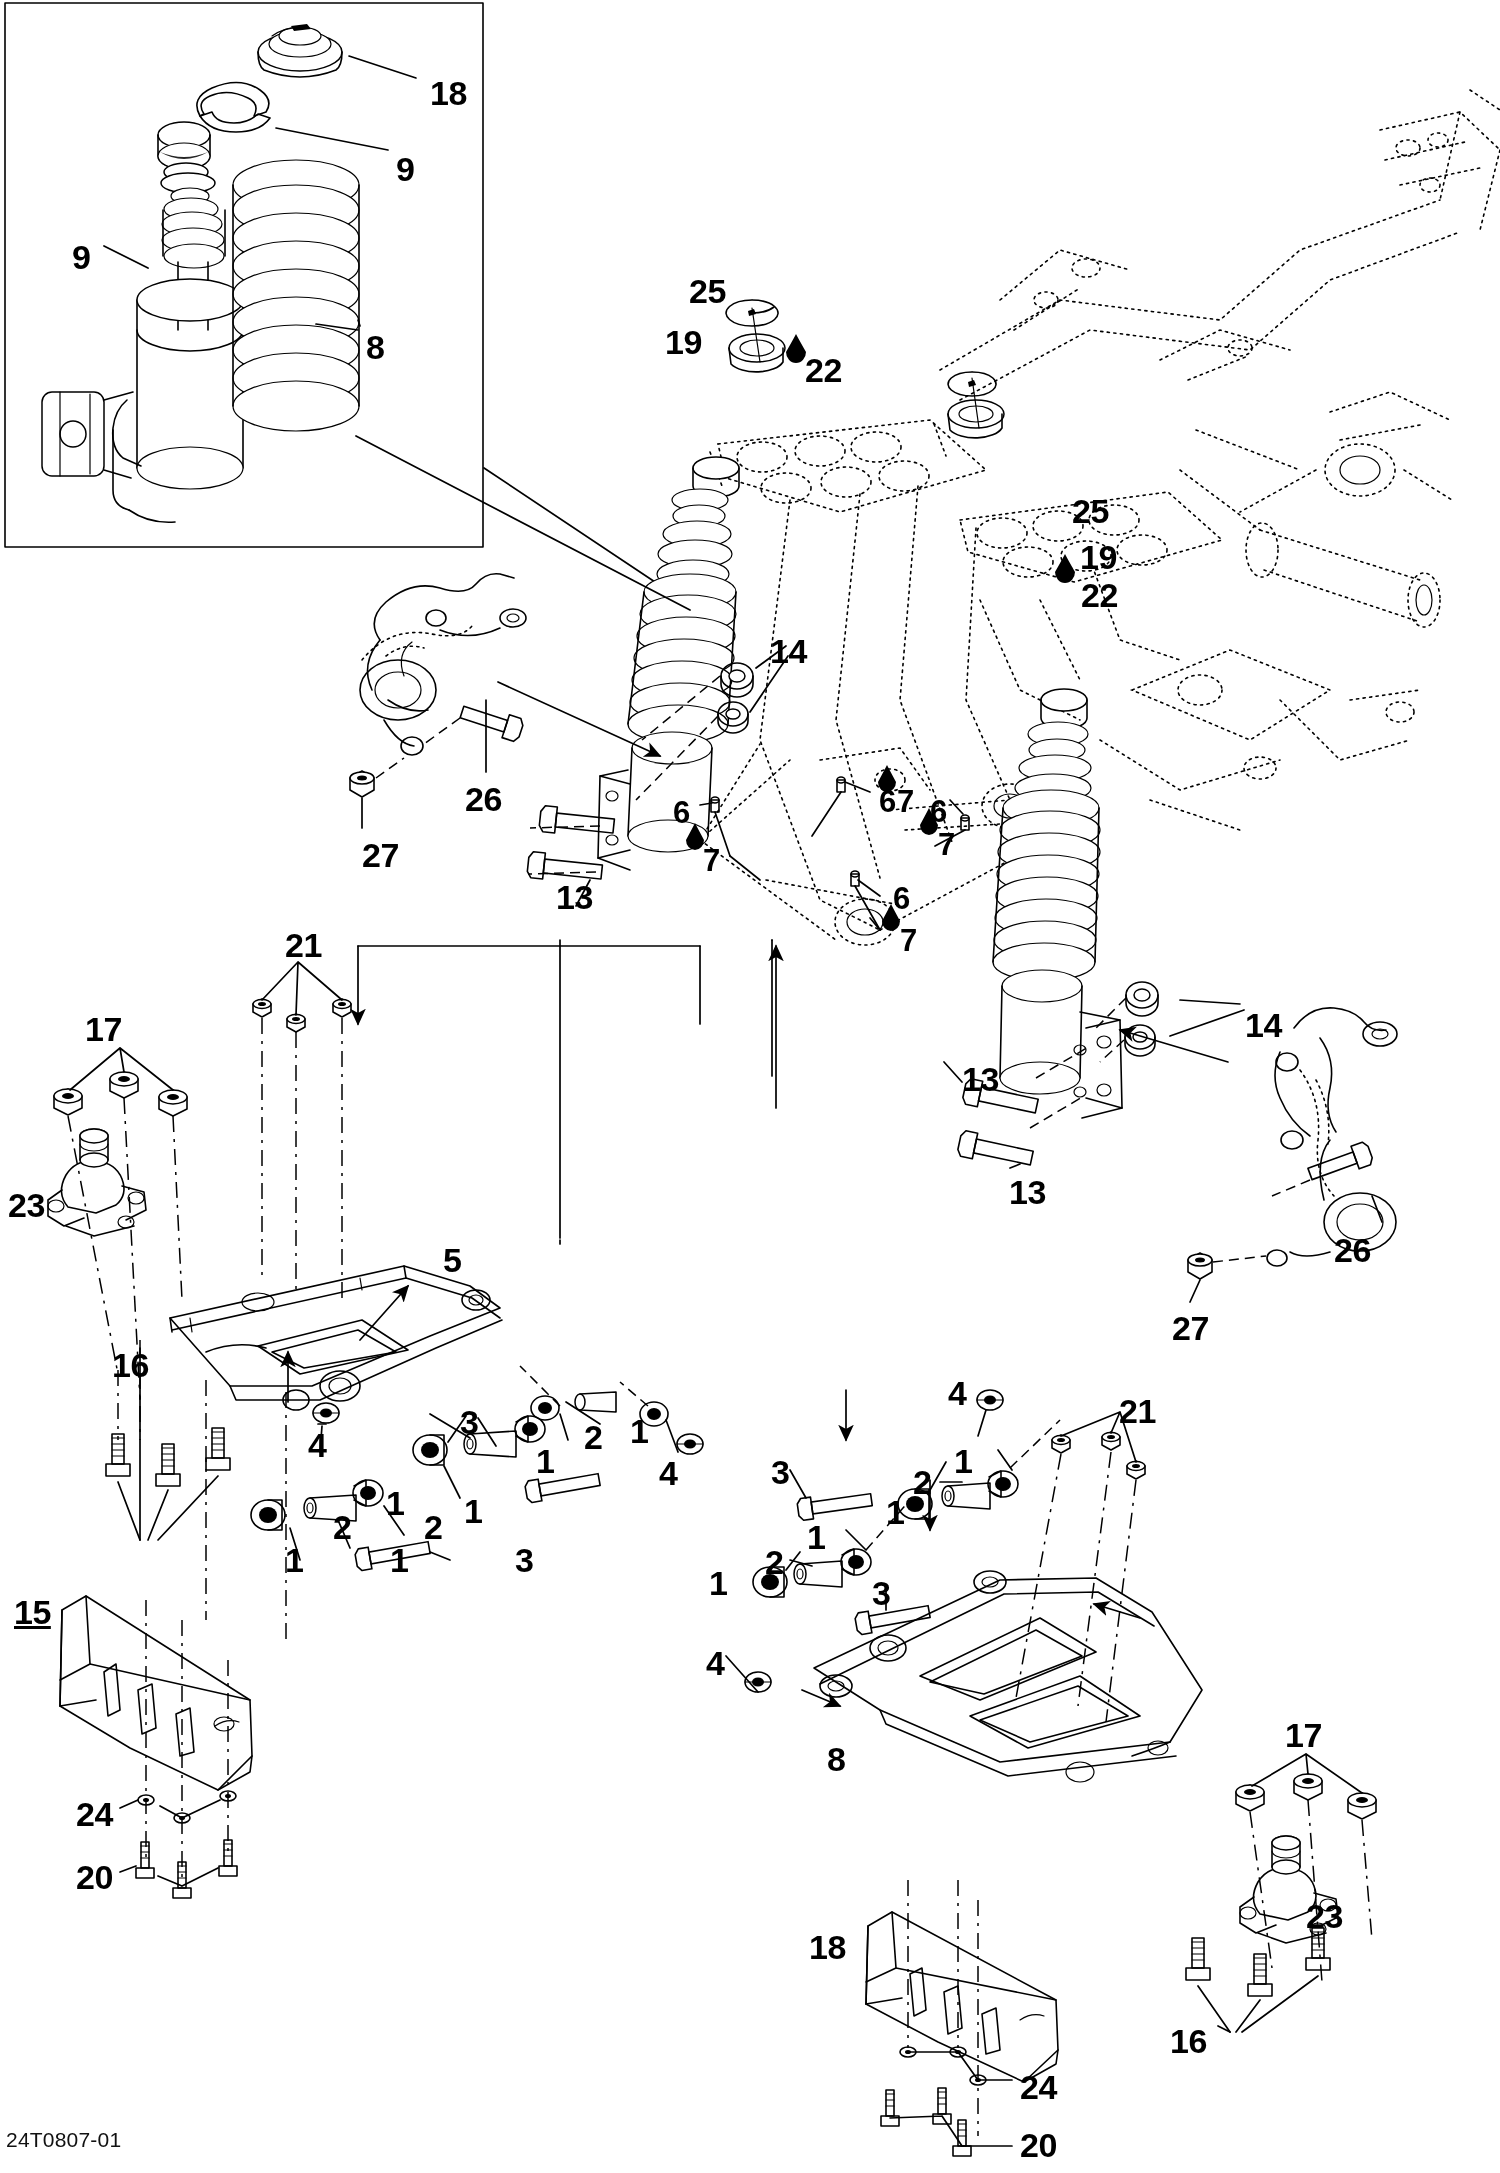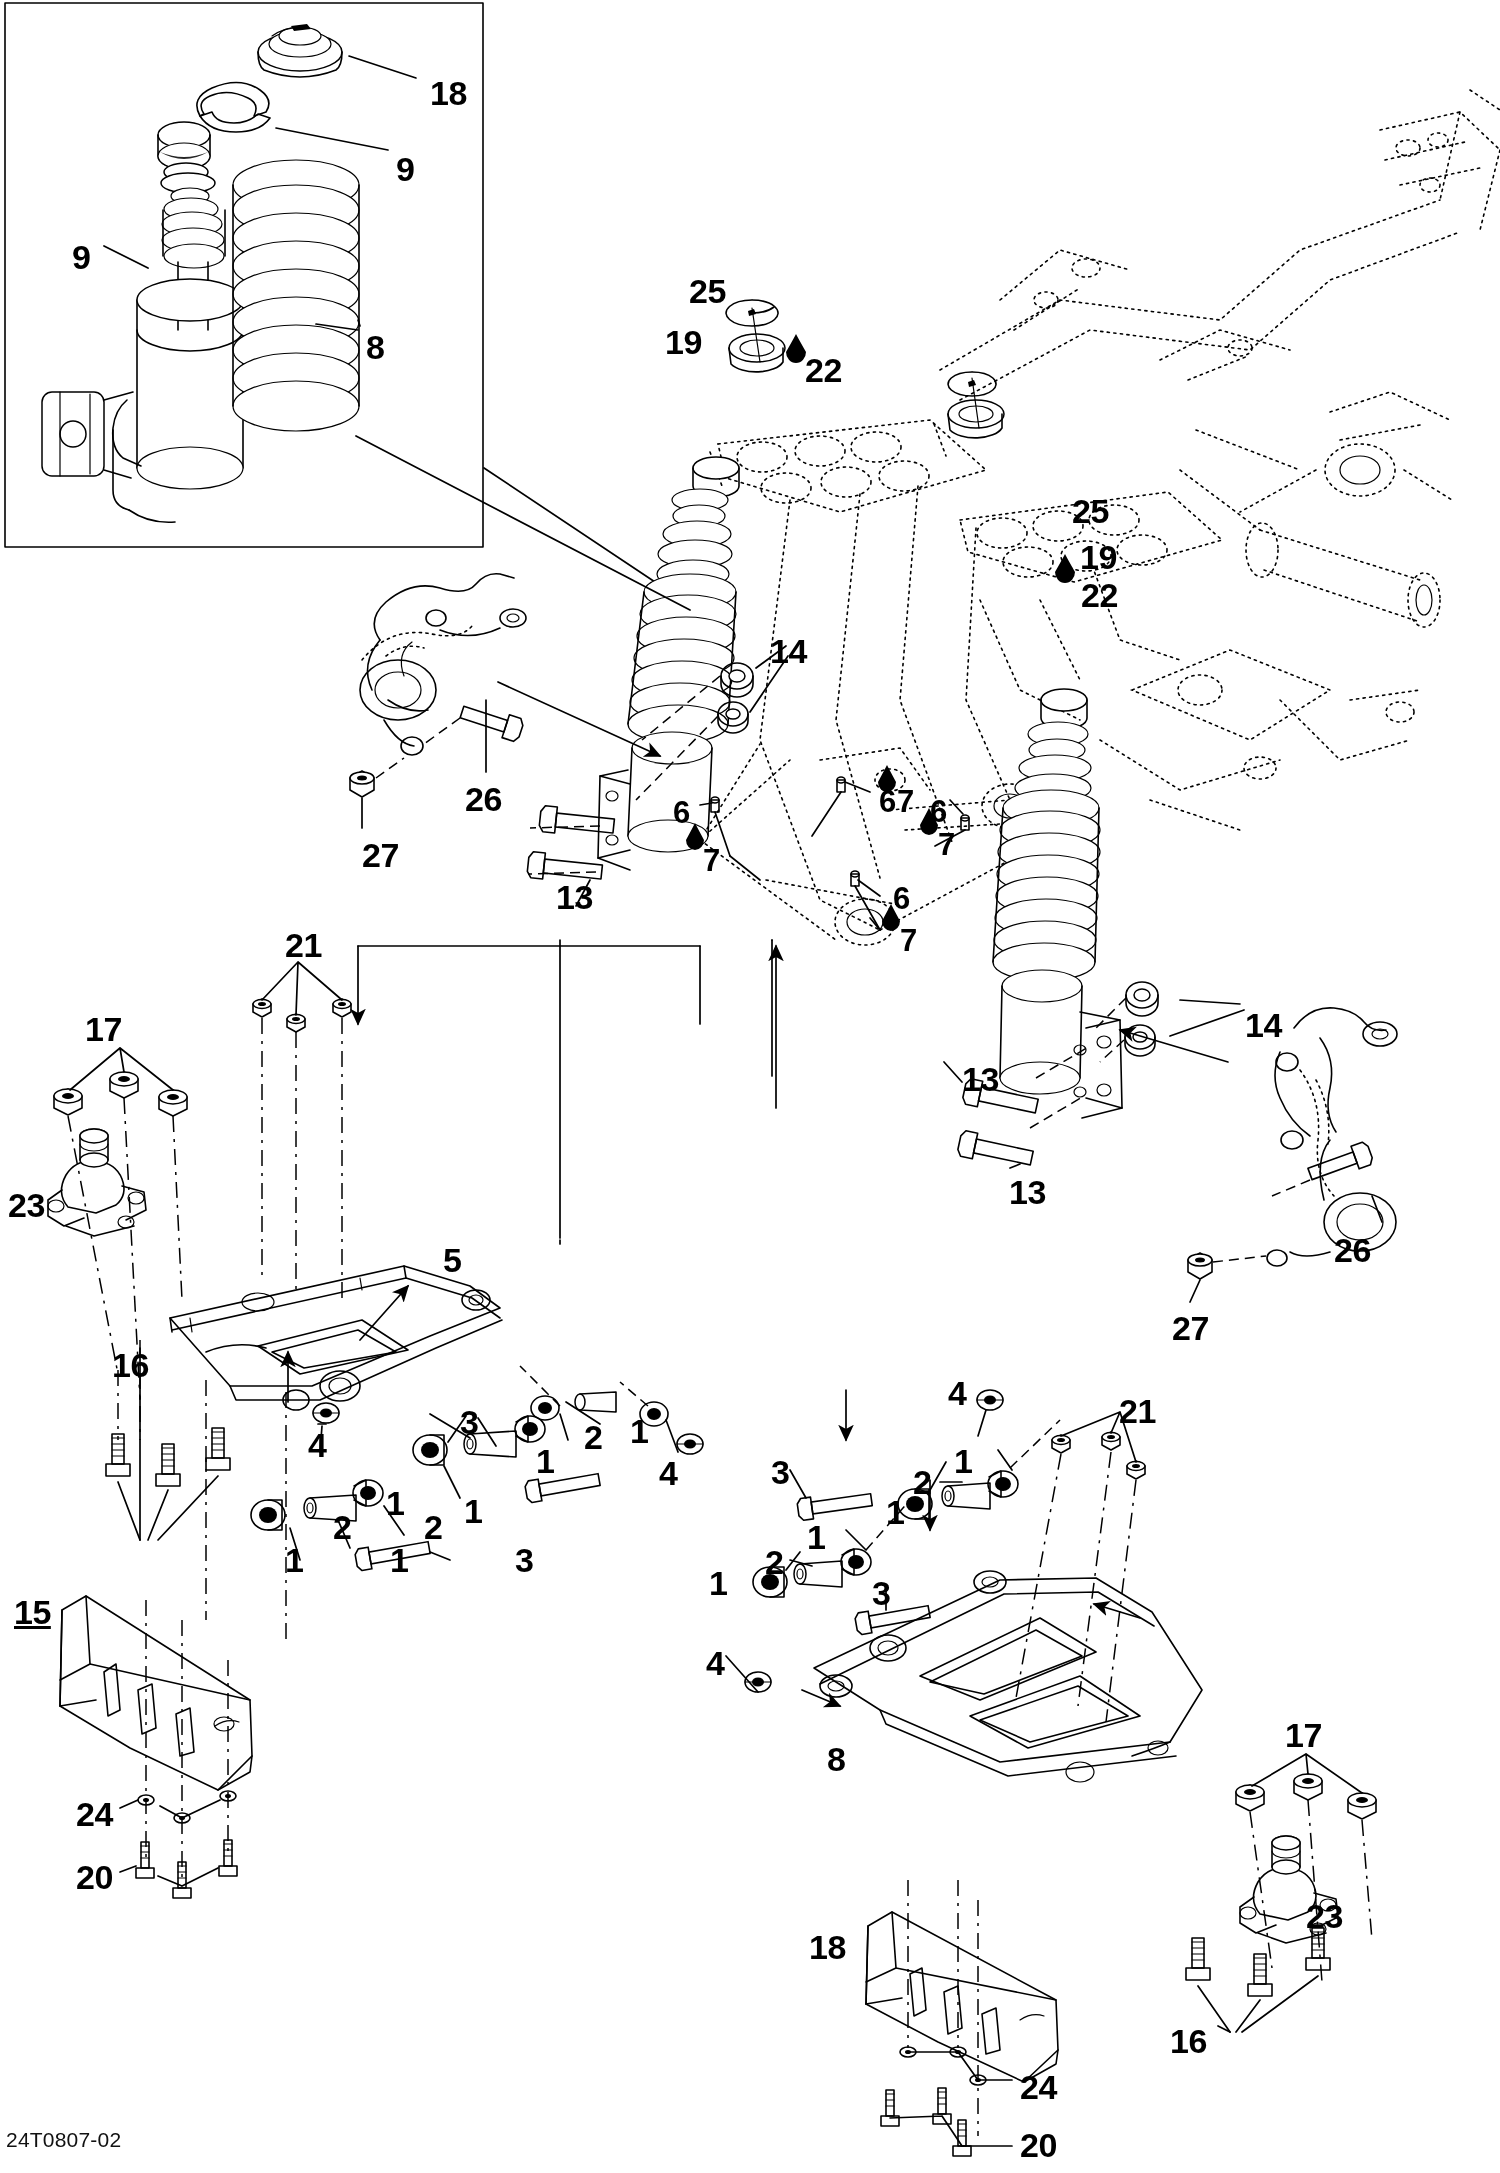--- a/index.html
+++ b/index.html
@@ -971,15 +971,15 @@
 
     <span class="callout" style="left:1285px;top:1718px;">17</span>
     <span class="callout" style="left:1306px;top:1899px;">23</span>
     <span class="callout" style="left:1170px;top:2024px;">16</span>
 
     <span class="callout" style="left:809px;top:1930px;">18</span>
     <span class="callout" style="left:1020px;top:2070px;">24</span>
     <span class="callout" style="left:1020px;top:2128px;">20</span>
   </div>
 
-  <div class="partno">24T0807-02</div>
+  <div class="partno">24T0807-01</div>
 
 </div>
 
 </body></html>

